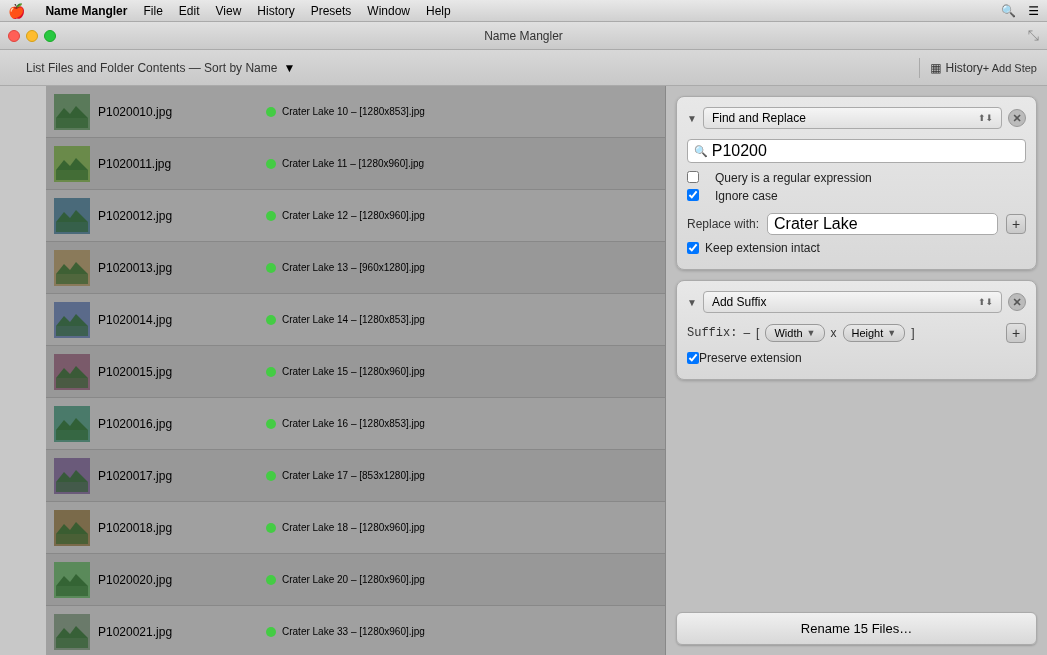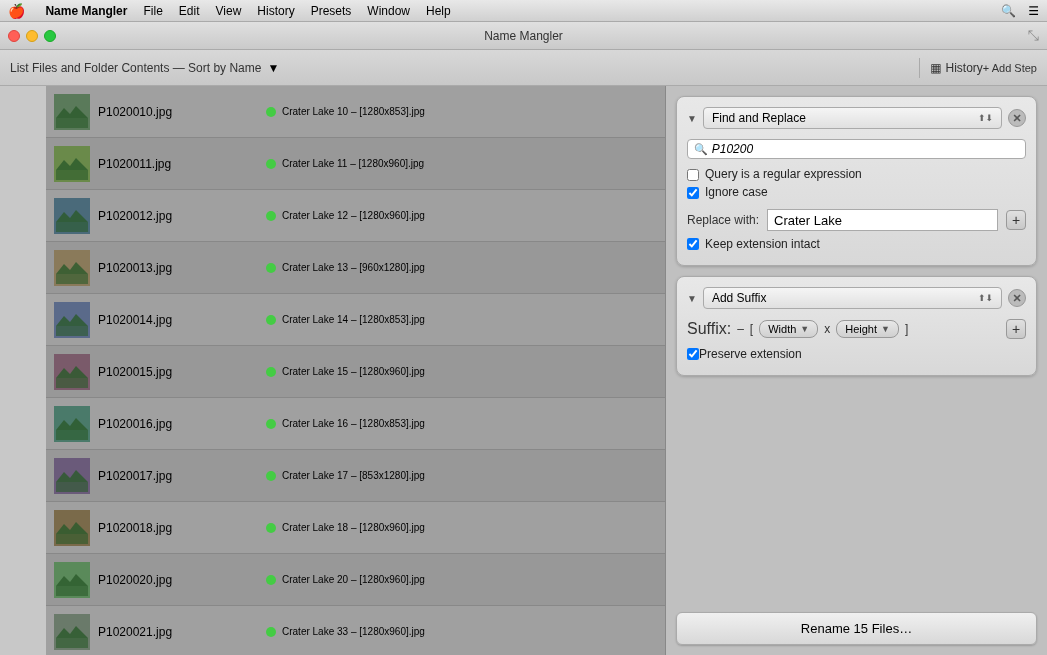--- a/index.html
+++ b/index.html
@@ -73,20 +73,21 @@
       display: flex;
       align-items: center;
       padding: 0 10px;
       border-bottom: 1px solid #aaa;
     }
     .toolbar-left {
       display: flex;
       align-items: center;
       gap: 6px;
       flex: 1;
+      margin-left: 16px;
     }
     .toolbar-label { font-size: 12px; color: #333; }
     .toolbar-dropdown {
       display: flex;
       align-items: center;
       gap: 2px;
       cursor: pointer;
     }
     .toolbar-divider {
       width: 1px;
@@ -220,50 +221,49 @@
       border: 1px solid #aaa;
       border-radius: 4px;
       padding: 2px 6px;
       margin-bottom: 8px;
       gap: 4px;
     }
     .search-icon { color: #888; font-size: 11px; }
     .search-input {
       border: none;
       outline: none;
-      font-size: 12px;
+      font-size: 16px;
       flex: 1;
       background: transparent;
-      font-style: italic;
     }
 
     .checkbox-row {
       display: flex;
-      align-items: flex-end;
-      gap: 6px;
+      align-items: flex-start;
+      gap: 16px;
       margin-bottom: 4px;
     }
     .checkbox-row input[type=checkbox] { width: 12px; height: 12px; }
     .checkbox-label { font-size: 12px; color: #222; }
 
     .replace-row {
       display: flex;
       align-items: center;
       gap: 8px;
       margin-top: 10px;
       margin-bottom: 6px;
     }
     .replace-label { font-size: 12px; color: #333; white-space: nowrap; }
     .replace-input {
       flex: 1;
       height: 22px;
       border: 1px solid #aaa;
-      border-radius: 0;
+      border-radius: 5px;
       padding: 0 6px;
-      font-size: 13px;
+      font-size: 16px;
       background: white;
     }
     .replace-plus {
       width: 20px;
       height: 20px;
       background: linear-gradient(to bottom, #e0e0e0, #c8c8c8);
       border: 1px solid #999;
       border-radius: 4px;
       display: flex;
       align-items: center;
@@ -281,21 +281,21 @@
     }
 
     
     .suffix-row {
       display: flex;
       align-items: center;
       gap: 6px;
       margin-top: 4px;
       margin-bottom: 8px;
     }
-    .suffix-label { font-size: 16px; color: #333; }
+    .suffix-label { font-size: 12px; color: #333; font-family: Liberation Mono, monospace; }
     .suffix-static { font-size: 12px; color: #333; }
     .suffix-token {
       display: flex;
       align-items: center;
       background: linear-gradient(to bottom, #e8e8e8, #d0d0d0);
       border: 1px solid #999;
       border-radius: 8px;
       padding: 2px 8px;
       font-size: 11px;
       gap: 4px;

